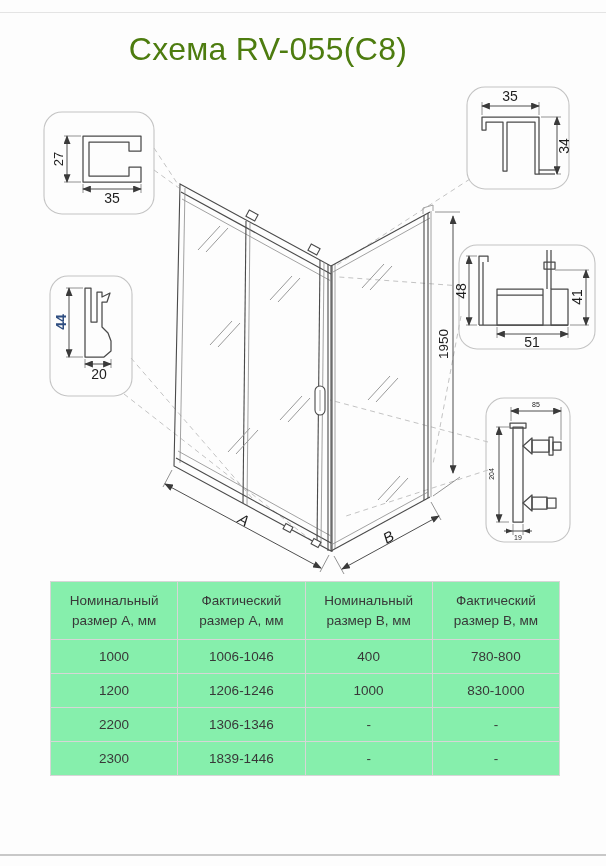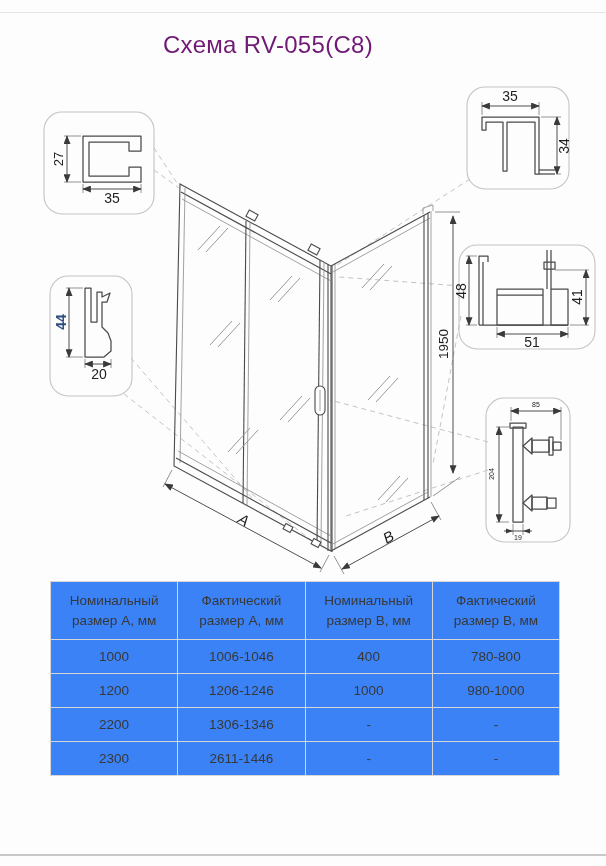--- a/index.html
+++ b/index.html
@@ -2,21 +2,21 @@
 <html><head>
 <meta charset="utf-8">
 <style>
   html,body{margin:0;padding:0;}
   body{
     width:606px;height:866px;position:relative;overflow:hidden;
     background:#fdfdfd;font-family:"Liberation Sans",sans-serif;
   }
   .title{
     position:absolute;top:31px;left:0;width:536px;margin:0;
-    text-align:center;font-size:24px;font-weight:400;color:#701a75;
+    text-align:center;font-size:32px;font-weight:400;color:#4d7c0f;
     letter-spacing:.3px;
   }
   svg.diagram{position:absolute;left:0;top:0;}
   
   .prof{fill:none;stroke:#4a4a4a;stroke-width:1.25;stroke-linejoin:round;}
   .main{fill:none;stroke:#4a4a4a;stroke-width:1.1;}
   .thin{fill:none;stroke:#8a8a8a;stroke-width:.8;}
   .glass{stroke:#9a9a9a;stroke-width:1;}
   .ext{stroke:#777;stroke-width:.8;}
   .dim{stroke:#4f4f4f;stroke-width:1;}
@@ -25,21 +25,21 @@
   .t{font:13px "Liberation Sans",sans-serif;fill:#1e1e1e;text-anchor:middle;}
   .t14{font-size:14px;}
   .t7{font-size:7px;}
   .blue{fill:#2e4d80;font-weight:bold;}
   .it{font-style:italic;font-size:15px;}
   .white{fill:#fff;}
   
   table.sizes{
     position:absolute;left:50px;top:581px;width:510px;
     border-collapse:collapse;table-layout:fixed;
-    font-size:13.5px;color:#383838;background:#3b82f6;
+    font-size:13.5px;color:#383838;background:#86efac;
     border:1px solid #bdbdbd;
   }
   table.sizes th,table.sizes td{
     border:1px solid #d6d6d6;text-align:center;vertical-align:middle;
     font-weight:400;
   }
   table.sizes th{height:51px;line-height:1.45;padding:3px 10px;}
   table.sizes td{height:33px;padding:0;}
 </style>
 </head>
@@ -259,28 +259,28 @@
     <tr>
       <td>1000</td>
       <td>1006-1046</td>
       <td>400</td>
       <td>780-800</td>
     </tr>
     <tr>
       <td>1200</td>
       <td>1206-1246</td>
       <td>1000</td>
-      <td>980-1000</td>
+      <td>830-1000</td>
     </tr>
     <tr>
       <td>2200</td>
       <td>1306-1346</td>
       <td>-</td>
       <td>-</td>
     </tr>
     <tr>
       <td>2300</td>
-      <td>2611-1446</td>
+      <td>1839-1446</td>
       <td>-</td>
       <td>-</td>
     </tr>
   </tbody>
 </table>
 
 </body></html>

